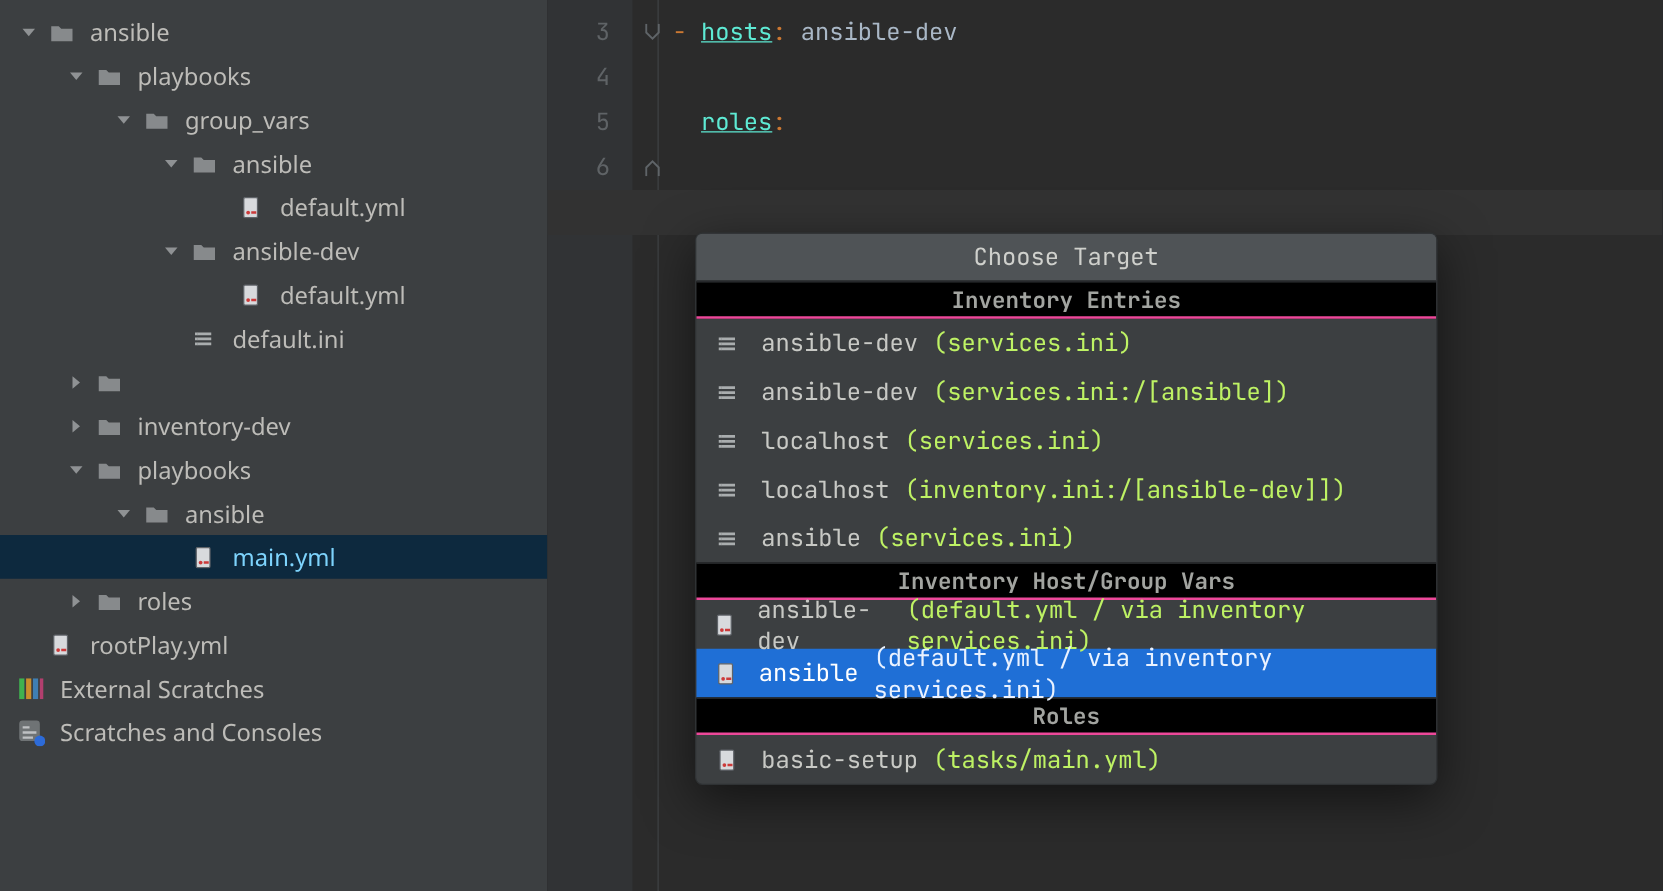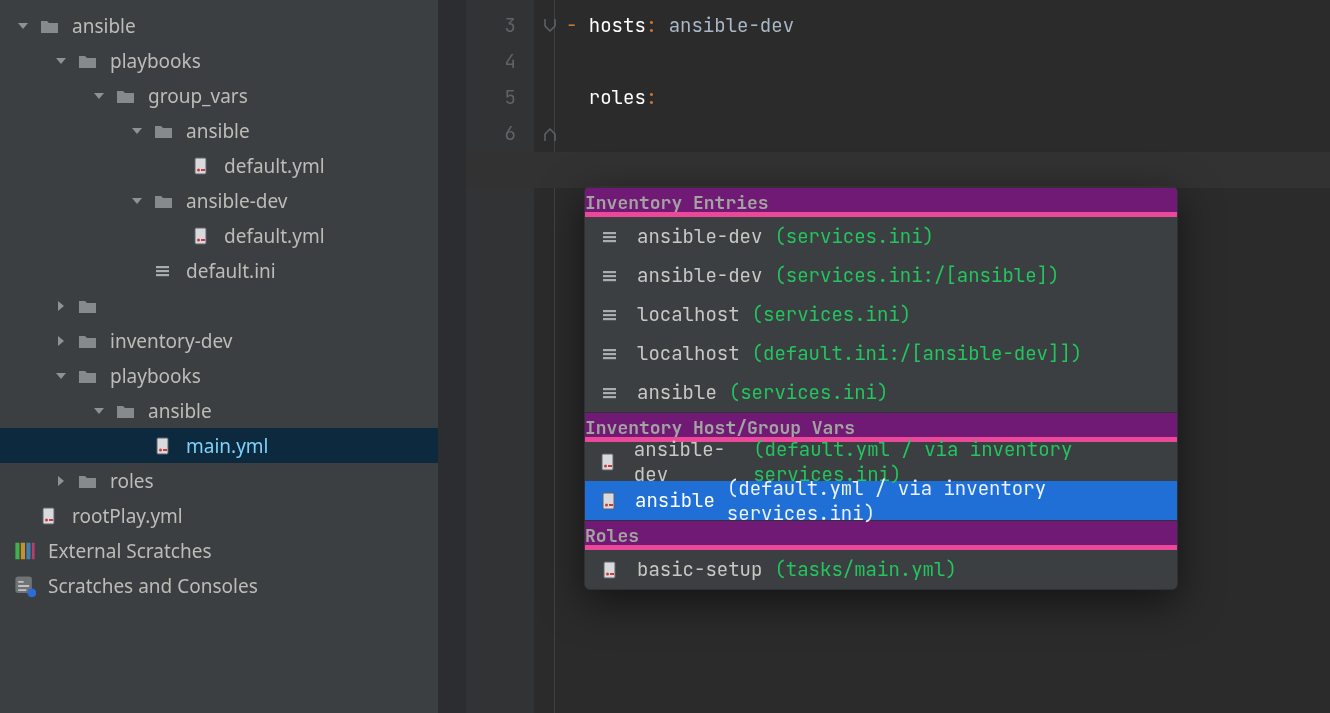--- a/index.html
+++ b/index.html
@@ -5,21 +5,21 @@
   * { box-sizing: border-box; margin: 0; padding: 0; }
   html, body {
     width: 1330px;
     height: 713px;
     overflow: hidden;
     font-family: "Segoe UI", "Noto Sans", Arial, sans-serif;
     background: #2b2d30;
     color: #bdbcb8;
     font-size: 18px;
   }
-  .root { display: flex; width: 100%; height: 100%; gap: 28px; }
+  .root { display: flex; width: 100%; height: 100%; }
 
   
   .sidebar {
     width: 438px;
     background: #3c3f41;
     padding-top: 8px;
     color: #bdbcb8;
   }
   .tree-row {
     display: flex;
@@ -69,21 +69,21 @@
   }
   .gmark div { height:36px; display:flex; align-items:center; justify-content:center;}
   .code {
     position:absolute; left: 100px; top:8px; right:0;
   }
   .cline {
     height:36px; line-height:36px; font-size:19px; white-space:pre;
     color: #a9b7c6;
   }
   .kw { color: #cc7832; }
-  .id { color: #ffffff; }
+  .id { color: #5eead4; text-decoration: underline; }
   .cur-line-bg {
     position:absolute; left:0; right:0; height:36px; background:#323232;
   }
 
   
   .vline {
     position:absolute; left: 88px; top:0; bottom:0; width:0; border-left:1px solid #3f4244;
   }
 
   
@@ -99,37 +99,38 @@
   }
   .pop-title {
     background: #4f5356;
     color: #cfd0cc;
     font-size: 19px;
     text-align: center;
     height: 38px; line-height: 38px;
     border-bottom: 1px solid #2f3234;
   }
   .pop-sect {
-    background: #701a75;
+    background: #000000;
     color: #a2a4a0;
     font-size: 18px; font-weight: 600;
+    text-align: center;
     height: 30px; line-height: 30px;
     border-top: 1px solid #2f3234;
-    border-bottom: 5px solid #ec4899;
+    border-bottom: 2px solid #ec4899;
   }
   .pop-row {
     height: 39px;
     display:flex; align-items:center;
     gap: 10px;
     padding: 0 14px;
     font-size: 19px;
     color: #c8c9c5;
     cursor: default;
   }
-  .pop-row .meta { color: #22c55e; margin-left:2px;}
+  .pop-row .meta { color: #bef264; margin-left:2px;}
   .pop-row.sel {
     background: #1f6fd6;
     color: #ffffff;
   }
   .pop-row.sel .meta { color: #eaf2ff; }
 
   
   .folder-fill { fill: #878a8c; }
   .chev-fill { fill: #8f9294; }
   .list-ic svg { width:16px; height:16px; }
@@ -398,20 +399,21 @@
 
     <div id="curline-bg" class="cur-line-bg" style="top:152px;"></div>
     <div class="code" id="code-lines">
         <div class="cline"><span class="kw">- </span><span class="id">hosts</span><span class="kw">: </span><span>ansible-dev</span></div>
         <div class="cline"></div>
         <div class="cline"><span>  </span><span class="id">roles</span><span class="kw">:</span></div>
         <div class="cline"></div>
       </div>
 
     <div class="popup">
+      <div class="pop-title">Choose Target</div>
       <div id="popup-body">
           <div class="pop-sect">Inventory Entries</div>
           <div class="pop-row">
             <span class="icon list-ic">
               <svg viewBox="0 0 16 16">
                 <use href="#ic-ini"></use>
               </svg>
             </span>
             <span>ansible-dev</span>
             <span class="meta">(services.ini)</span>
@@ -434,21 +436,21 @@
             <span>localhost</span>
             <span class="meta">(services.ini)</span>
           </div>
           <div class="pop-row">
             <span class="icon list-ic">
               <svg viewBox="0 0 16 16">
                 <use href="#ic-ini"></use>
               </svg>
             </span>
             <span>localhost</span>
-            <span class="meta">(default.ini:/[ansible-dev]])</span>
+            <span class="meta">(inventory.ini:/[ansible-dev]])</span>
           </div>
           <div class="pop-row">
             <span class="icon list-ic">
               <svg viewBox="0 0 16 16">
                 <use href="#ic-ini"></use>
               </svg>
             </span>
             <span>ansible</span>
             <span class="meta">(services.ini)</span>
           </div>

